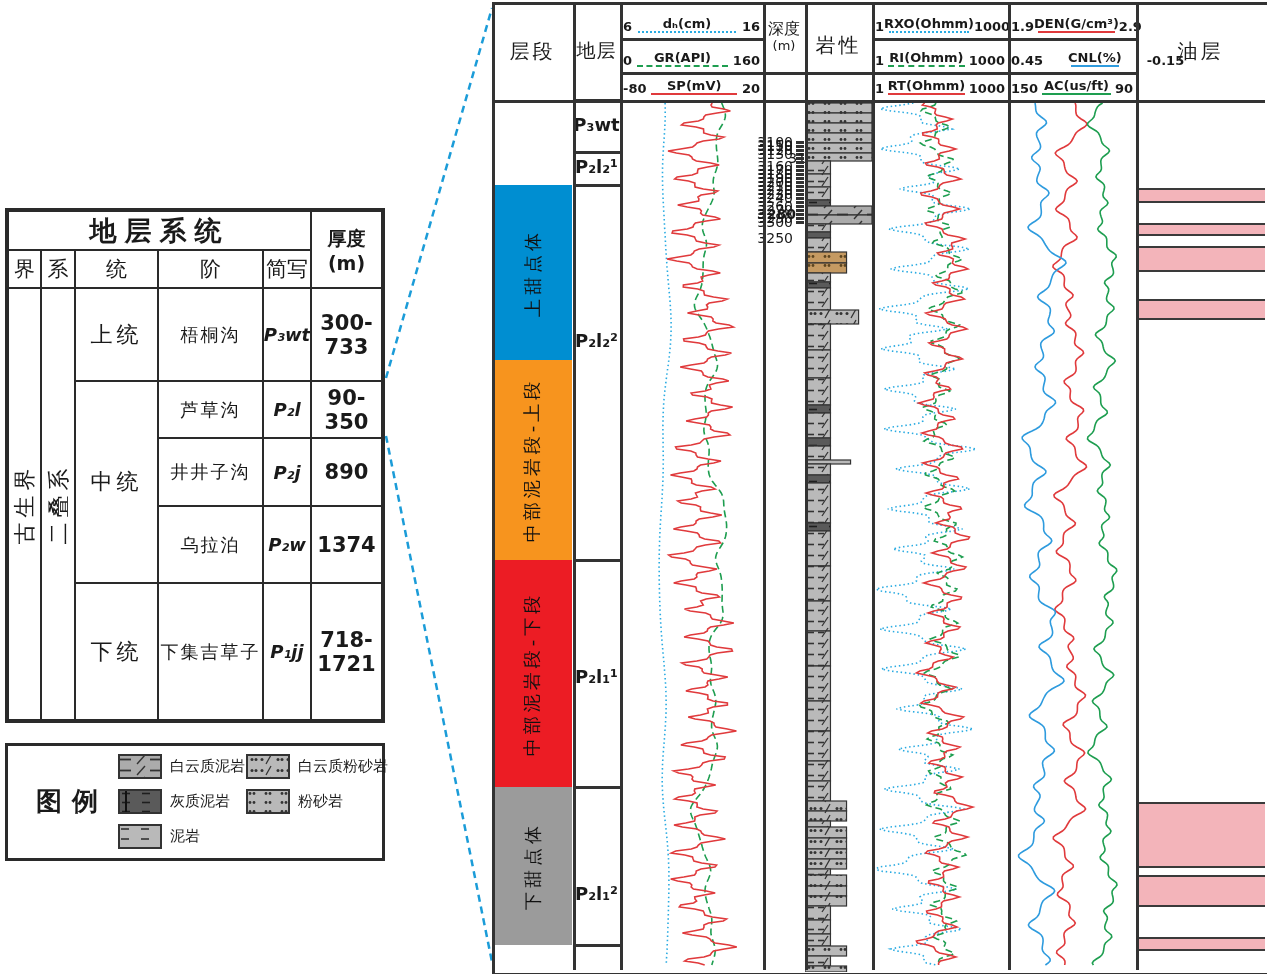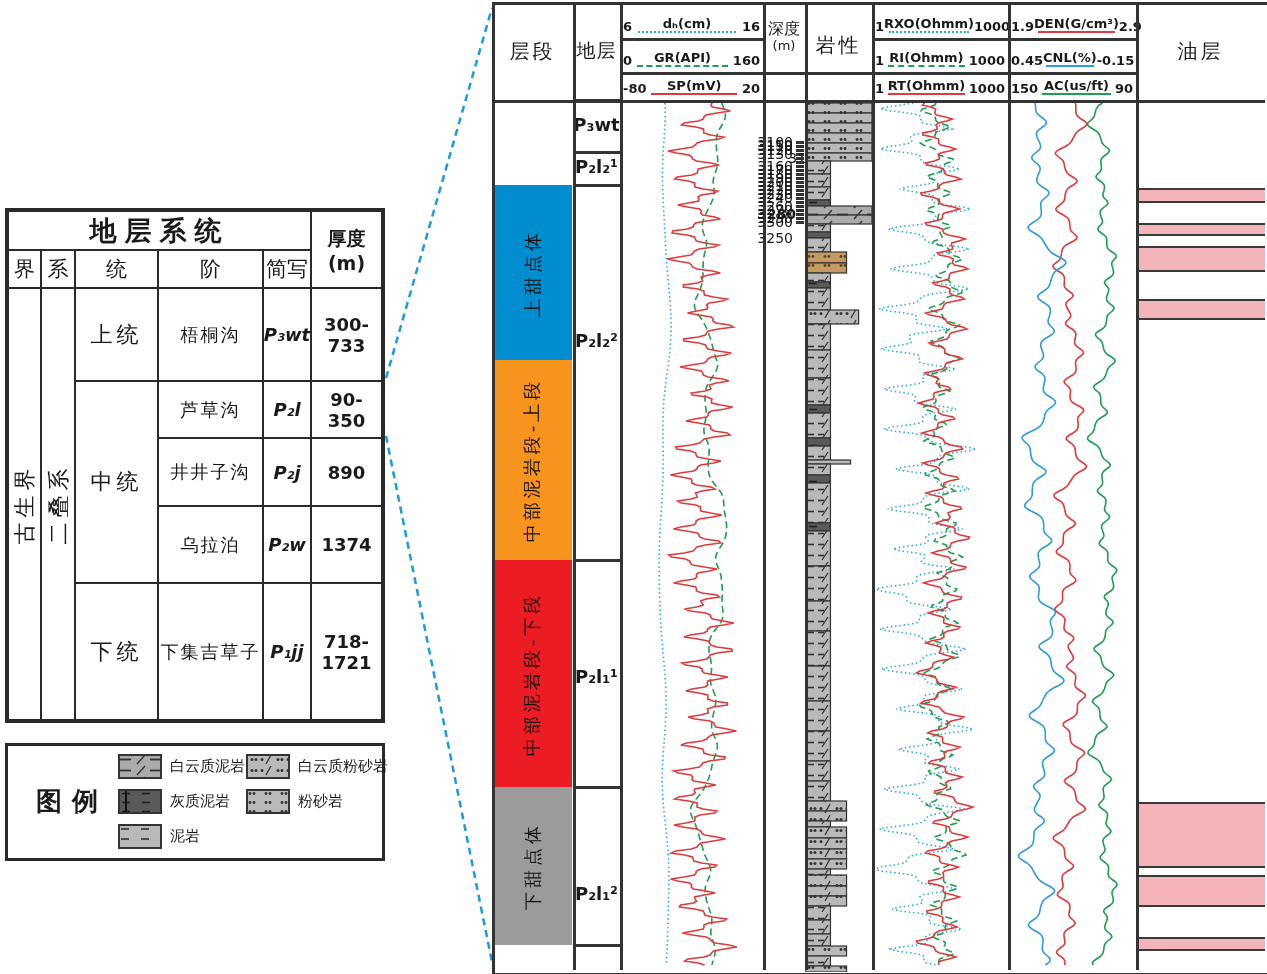--- a/index.html
+++ b/index.html
@@ -11,21 +11,21 @@
     grid-template-columns:33px 34px 83px 105px 48px 1fr;
     grid-template-rows:39px 38px 93px 57px 68px 77px 1fr;
     border:3px solid #2a2a2a;box-sizing:border-box;background:#fff;}
   .strat>div{border:1.5px solid #2a2a2a;display:flex;align-items:center;justify-content:center;text-align:center;overflow:hidden;}
   .t-title{font-size:27px;font-weight:bold;letter-spacing:8px;}
   .t-h{font-size:21px;}
   .t-thick{font-size:19px;font-weight:bold;}
   .t-series{font-size:22px;letter-spacing:4px;}
   .t-stage{font-size:18px;letter-spacing:2px;}
   .t-abbr{font-size:18px;font-weight:bold;font-style:italic;}
-  .t-num{font-size:18px;font-weight:bold;}
+  .t-num{font-size:21px;font-weight:bold;}
   .vert{transform:rotate(-90deg);white-space:nowrap;letter-spacing:5px;font-size:22px;}
   
   .legendbox{position:absolute;left:5px;top:743px;width:380px;height:118px;border:3px solid #2a2a2a;box-sizing:border-box;background:#fff;}
   .leg-title{position:absolute;left:28px;top:38px;font-size:26px;font-weight:bold;letter-spacing:10px;}
   .leg-item{position:absolute;display:flex;align-items:center;gap:8px;}
   .leg-label{font-size:15px;white-space:nowrap;}
   
   .hdr{display:flex;align-items:center;justify-content:center;font-size:20px;letter-spacing:3px;text-align:center;}
   .curvehead{display:flex;align-items:flex-end;padding:0 3px 5px 3px;}
   .curvehead .mn,.curvehead .mx{font-size:13px;font-weight:bold;line-height:1;}
@@ -221,21 +221,21 @@
         <span class="mx">1000</span>
       </div>
       <div class="abs curvehead" style="left: 1008px; top: 2px; width: 128px; height: 36px;">
         <span class="mn">1.9</span>
         <div class="mid">
           <span class="nm">DEN(G/cm³)</span>
           <div class="ln" style="border-top: 2.5px solid rgb(224, 58, 60);"></div>
         </div>
         <span class="mx">2.9</span>
       </div>
-      <div class="abs curvehead" style="left: 1008px; top: 38px; width: 128px; height: 34px;">
+      <div class="abs curvehead" style="left: 1008px; top: 38px; width: 128px; height: 34px; gap: 25px;">
         <span class="mn">0.45</span>
         <div class="mid">
           <span class="nm">CNL(%)</span>
           <div class="ln" style="border-top: 2.5px solid rgb(46, 155, 222);"></div>
         </div>
         <span class="mx">-0.15</span>
       </div>
       <div class="abs curvehead" style="left: 1008px; top: 72px; width: 128px; height: 28px;">
         <span class="mn">150</span>
         <div class="mid">

